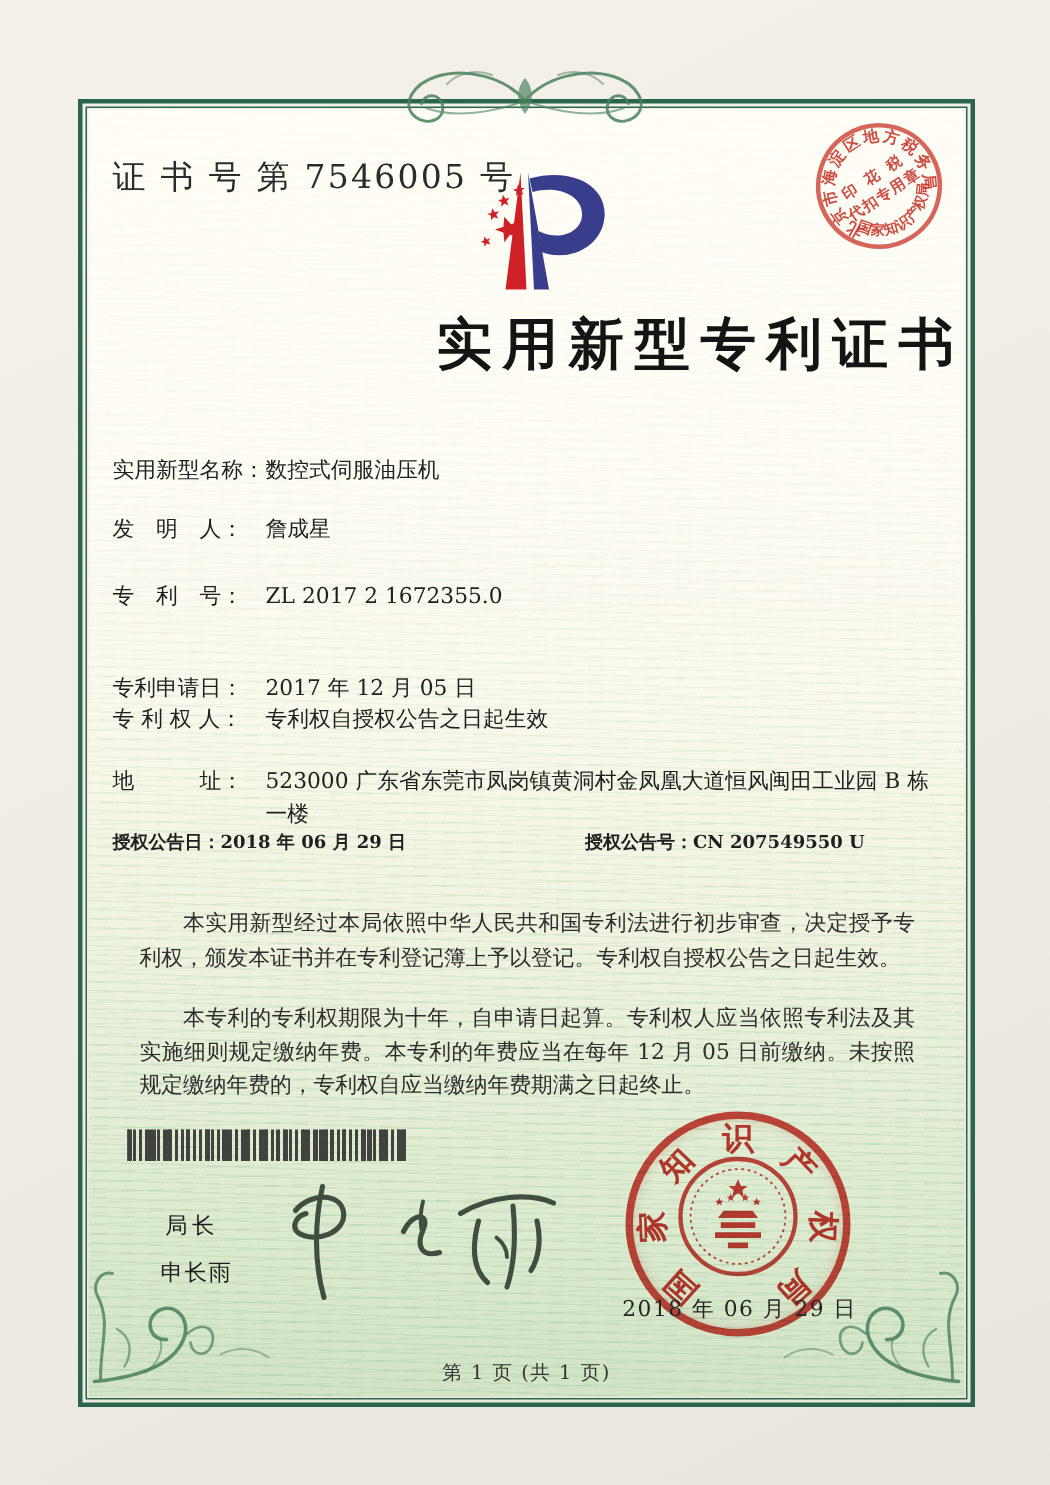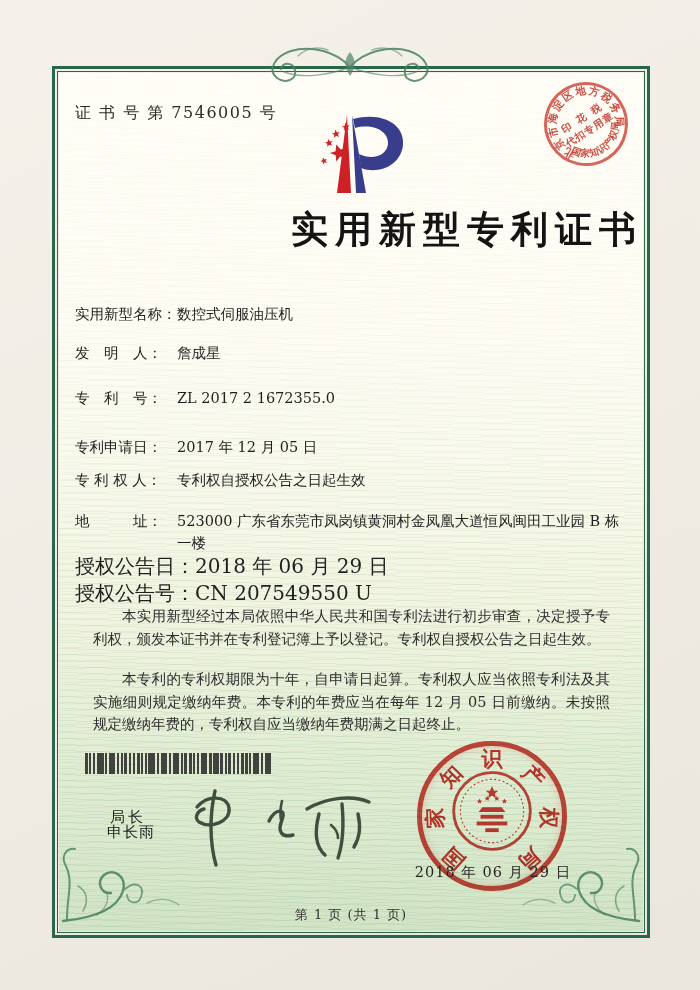--- a/index.html
+++ b/index.html
@@ -14,43 +14,43 @@
          background:linear-gradient(180deg,#fffdf6 0%,#fbf9ee 30%,#f0f3de 58%,#e0ecd2 82%,#d2e4c5 100%);}
   .inner::before{content:'';position:absolute;inset:0;z-index:0;
      background:
        repeating-linear-gradient(2deg,  rgba(110,170,120,.14) 0 1px, transparent 1px 6px),
        repeating-linear-gradient(178deg,rgba(110,170,120,.10) 0 1px, transparent 1px 7px);}
   .inner::after{content:'';position:absolute;inset:0;z-index:0;
      background:linear-gradient(180deg, rgba(255,253,245,.95) 0%, rgba(255,253,245,.7) 30%,
                 rgba(255,253,245,.25) 55%, rgba(255,253,245,0) 80%);}
   .inner > *{position:absolute;z-index:1;}
 
-  .cert-no{left:16px;top:30px;font-size:16px;letter-spacing:1.5px;color:#2b2b2b;}
+  .cert-no{left:16px;top:30px;font-size:22px;letter-spacing:1.5px;color:#2b2b2b;}
   .logo{left:224px;top:38px;width:150px;height:90px;}
   .title{left:0;top:132px;width:100%;text-align:right;font-size:37px;font-weight:700;
          letter-spacing:7px;text-indent:7px;color:#141414;}
 
   .row{left:16px;font-size:14.5px;line-height:22px;color:#1f1f1f;width:562px;}
   .lbl{display:inline-block;width:102px;vertical-align:top;}
   .val{display:inline-block;width:452px;vertical-align:top;}
-  .grant{left:16px;top:480px;font-size:20px;color:#1f1f1f;width:562px;}
+  .grant{left:16px;top:480px;font-size:12px;color:#1f1f1f;width:562px;font-weight:bold;}
   .gpair1{display:inline-block;width:315px;}
   .gpair2{display:inline-block;}
 
   .paras{left:16px;top:514px;width:553px;color:#2d2d2d;}
   .paras p{margin:18px;font-size:14.5px;line-height:22.5px;text-indent:2em;text-align:justify;}
 
   .barcode{left:26px;top:680px;width:186px;height:21px;opacity:.85;
      background:
        repeating-linear-gradient(90deg,#262626 0 2px,transparent 2px 4px),
        repeating-linear-gradient(90deg,#262626 0 1px,transparent 1px 9px),
        repeating-linear-gradient(90deg,#262626 0 3px,transparent 3px 13px);}
 
   .sig-title{left:51px;top:735px;font-size:15px;color:#1e1e1e;letter-spacing:3px;}
-  .sig-name{left:48px;top:750px;font-size:15px;color:#1e1e1e;letter-spacing:1px;}
+  .sig-name{left:48px;top:766px;font-size:15px;color:#1e1e1e;letter-spacing:1px;}
   .sig-script{left:126px;top:710px;width:195px;height:90px;}
 
   
   .seal{left:358px;top:668px;width:150px;height:150px;mix-blend-mode:multiply;}
   .seal .circle{position:absolute;inset:0;border:5px solid rgba(205,48,40,.88);border-radius:50%;
                 box-shadow:inset 0 0 8px rgba(205,48,40,.2);}
   .seal .ring span{position:absolute;left:50%;top:50%;font-size:21px;font-weight:700;
                    color:rgba(200,42,34,.92);}
   .seal-emblem{position:absolute;left:29px;top:24px;width:92px;height:92px;}
   .seal-date{left:328px;top:790px;width:212px;text-align:center;font-size:14.5px;
@@ -117,21 +117,21 @@
 
       <div class="row" style="top:230px">
         <span class="lbl">实用新型名称：</span><span class="val">数控式伺服油压机</span>
       </div>
       <div class="row" style="top:269px">
         <span class="lbl">发　明　人：</span><span class="val">詹成星</span>
       </div>
       <div class="row" style="top:314px">
         <span class="lbl">专　利　号：</span><span class="val">ZL 2017 2 1672355.0</span>
       </div>
-      <div class="row" style="top:363px">
+      <div class="row" style="top:375px">
         <span class="lbl">专利申请日：</span><span class="val">2017 年 12 月 05 日</span>
       </div>
       <div class="row" style="top:396px">
         <span class="lbl">专 利 权 人：</span><span class="val">专利权自授权公告之日起生效</span>
       </div>
       <div class="row" style="top:437px">
         <span class="lbl">地　　　址：</span><span class="val">523000 广东省东莞市凤岗镇黄洞村金凤凰大道恒风闽田工业园 B 栋一楼</span>
       </div>
 
       <div class="grant">

